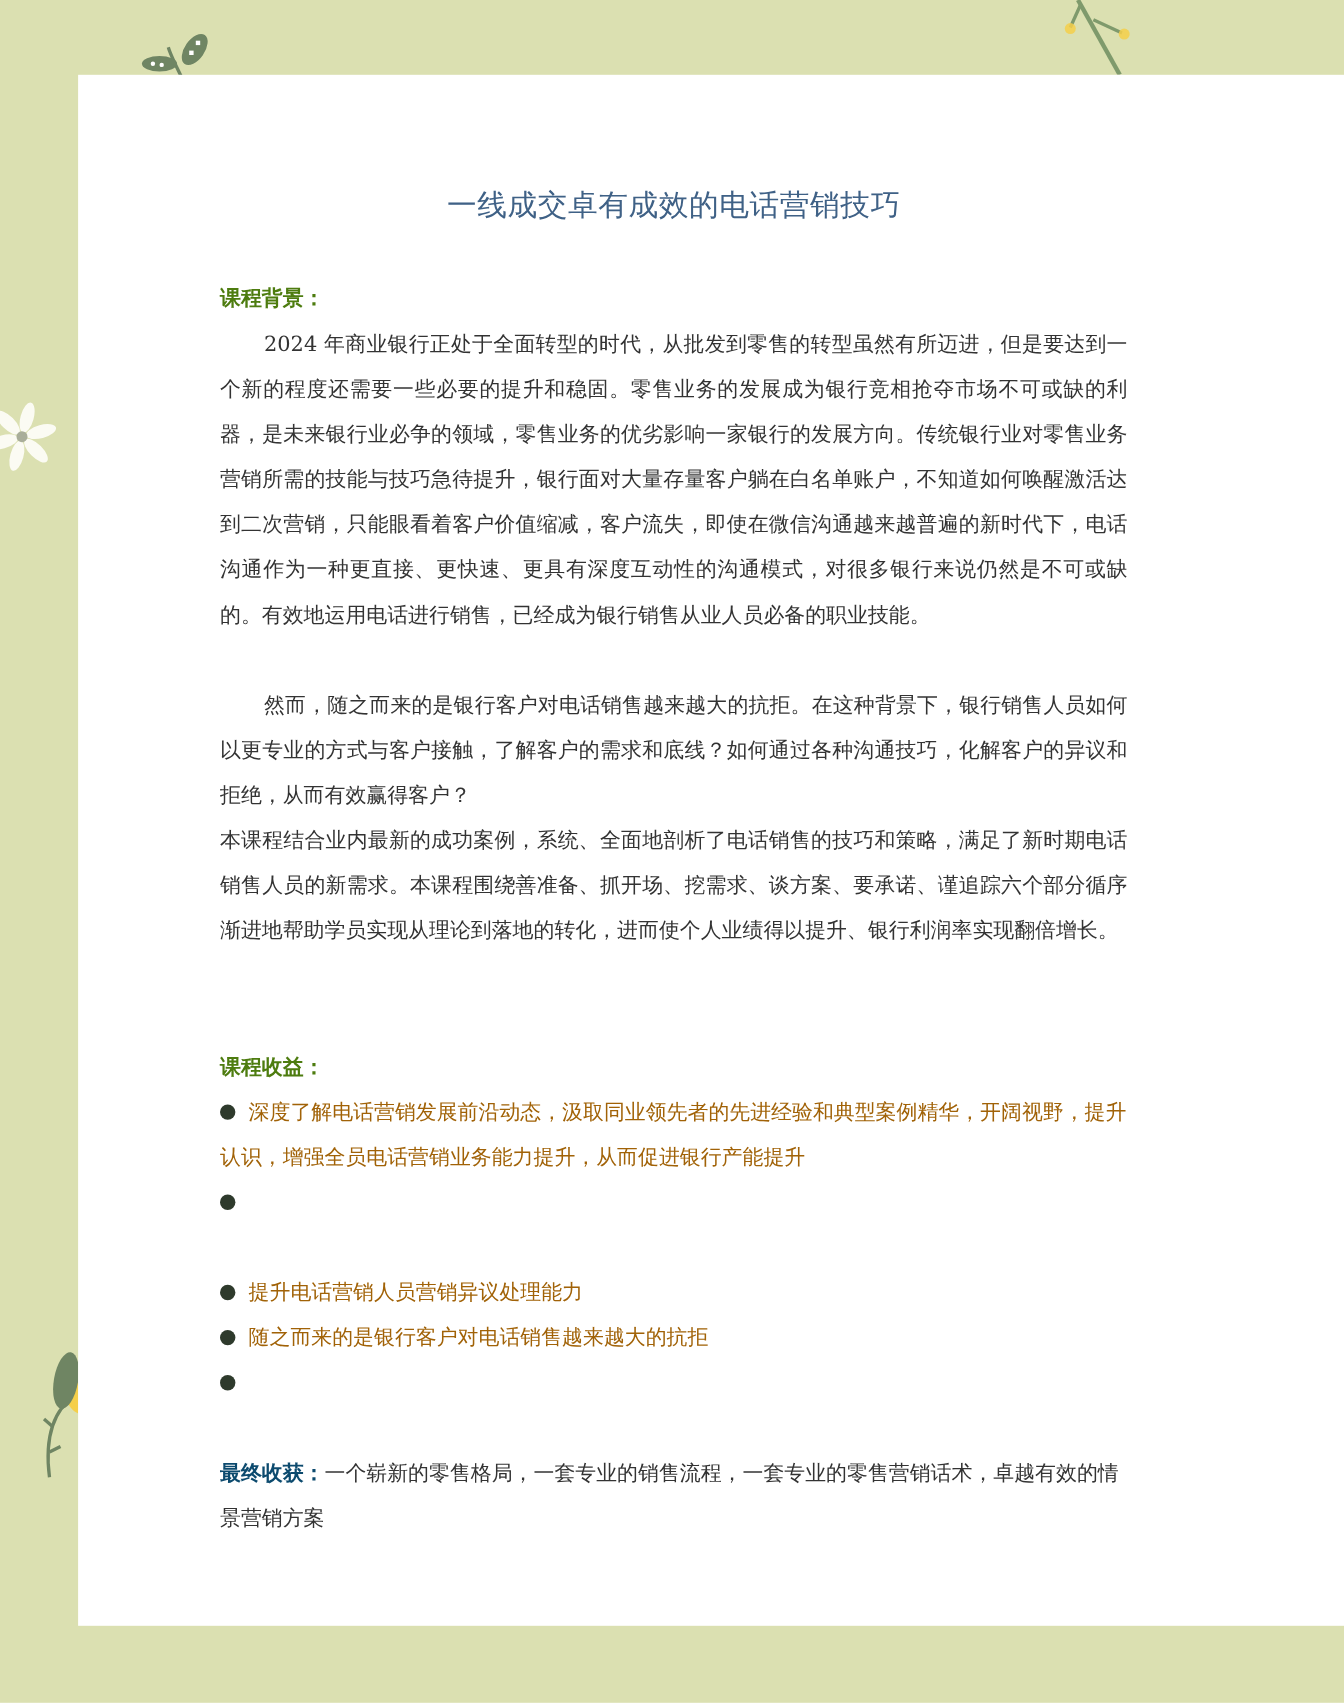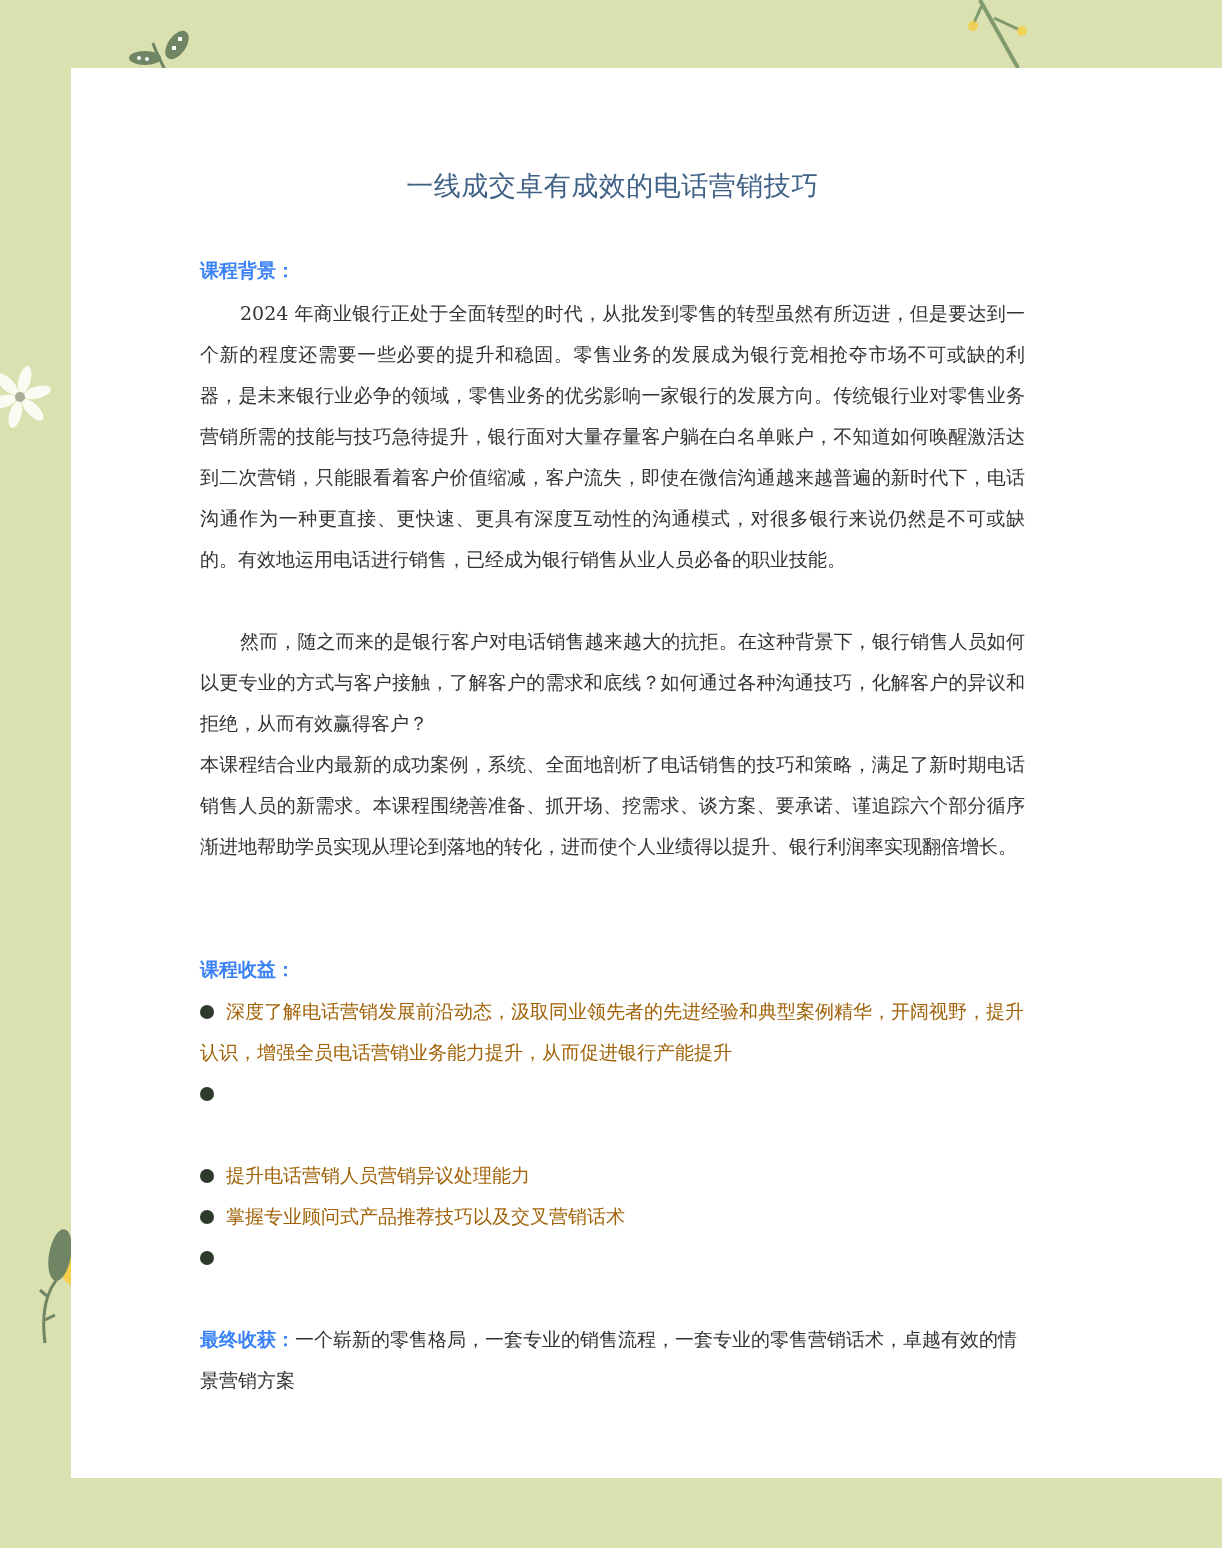--- a/index.html
+++ b/index.html
@@ -28,21 +28,21 @@
       text-align: center;
       font-size: 27px;
       color: #3f6186;
       letter-spacing: 0.5px;
       white-space: nowrap;
     }
     .section-heading {
       position: absolute;
       left: 0;
       font-size: 19px;
-      color: #3b82f6;
+      color: #4d7c0f;
       font-weight: bold;
     }
     .para {
       position: absolute;
       left: 0; width: 825px;
       font-size: 19px;
       line-height: 41px;
       color: #333333;
       text-align: justify;
       text-align-last: left;
@@ -63,21 +63,21 @@
       margin-right: 12px;
       vertical-align: -1px;
     }
     .final {
       position: absolute;
       left: 0; width: 825px;
       font-size: 19px;
       line-height: 41px;
       color: #333333;
     }
-    .final b { color: #3b82f6; margin-top: 36px; }
+    .final b { color: #0c4a6e; margin-top: 36px; }
   </style>
 </head>
 <body>
 
 <svg class="deco" style="left:125px;top:25px" width="70" height="45" viewBox="0 0 70 45">
   <path d="M40 45 C35 35 30 25 28 18" stroke="#6f8563" stroke-width="3" fill="none"></path>
   <ellipse cx="52" cy="20" rx="9" ry="16" transform="rotate(35 52 20)" fill="#6f8563"></ellipse>
   <ellipse cx="20" cy="33" rx="16" ry="7" fill="#6f8563"></ellipse>
   <rect x="53" y="12" width="4" height="4" fill="#fff"></rect>
   <rect x="47" y="21" width="4" height="4" fill="#fff"></rect>
@@ -139,18 +139,18 @@
 
     <div class="para indent" style="top:225px">2024 年商业银行正处于全面转型的时代，从批发到零售的转型虽然有所迈进，但是要达到一个新的程度还需要一些必要的提升和稳固。零售业务的发展成为银行竞相抢夺市场不可或缺的利器，是未来银行业必争的领域，零售业务的优劣影响一家银行的发展方向。传统银行业对零售业务营销所需的技能与技巧急待提升，银行面对大量存量客户躺在白名单账户，不知道如何唤醒激活达到二次营销，只能眼看着客户价值缩减，客户流失，即使在微信沟通越来越普遍的新时代下，电话沟通作为一种更直接、更快速、更具有深度互动性的沟通模式，对很多银行来说仍然是不可或缺的。有效地运用电话进行销售，已经成为银行销售从业人员必备的职业技能。</div>
     <div class="para indent" style="top:553px">然而，随之而来的是银行客户对电话销售越来越大的抗拒。在这种背景下，银行销售人员如何以更专业的方式与客户接触，了解客户的需求和底线？如何通过各种沟通技巧，化解客户的异议和拒绝，从而有效赢得客户？</div>
     <div class="para" style="top:676px">本课程结合业内最新的成功案例，系统、全面地剖析了电话销售的技巧和策略，满足了新时期电话销售人员的新需求。本课程围绕善准备、抓开场、挖需求、谈方案、要承诺、谨追踪六个部分循序渐进地帮助学员实现从理论到落地的转化，进而使个人业绩得以提升、银行利润率实现翻倍增长。</div>
 
     <div class="section-heading" style="top:889px">课程收益：</div>
 
     <div class="bullet" style="top:923px"><span class="dot"></span><span>深度了解电话营销发展前沿动态，汲取同业领先者的先进经验和典型案例精华，开阔视野，提升认识，增强全员电话营销业务能力提升，从而促进银行产能提升</span></div>
     <div class="bullet" style="top:1005px"><span class="dot"></span></div>
     <div class="bullet" style="top:1087px"><span class="dot"></span><span>提升电话营销人员营销异议处理能力</span></div>
-    <div class="bullet" style="top:1128px"><span class="dot"></span><span>掌握专业顾问式产品推荐技巧以及交叉营销话术</span></div>
+    <div class="bullet" style="top:1128px"><span class="dot"></span><span>随之而来的是银行客户对电话销售越来越大的抗拒</span></div>
     <div class="bullet" style="top:1169px"><span class="dot"></span></div>
 
     <div class="final" style="top:1251px"><b>最终收获：</b><span>一个崭新的零售格局，一套专业的销售流程，一套专业的零售营销话术，卓越有效的情景营销方案</span></div>
   </div>
 </div>
 
 </body></html>

